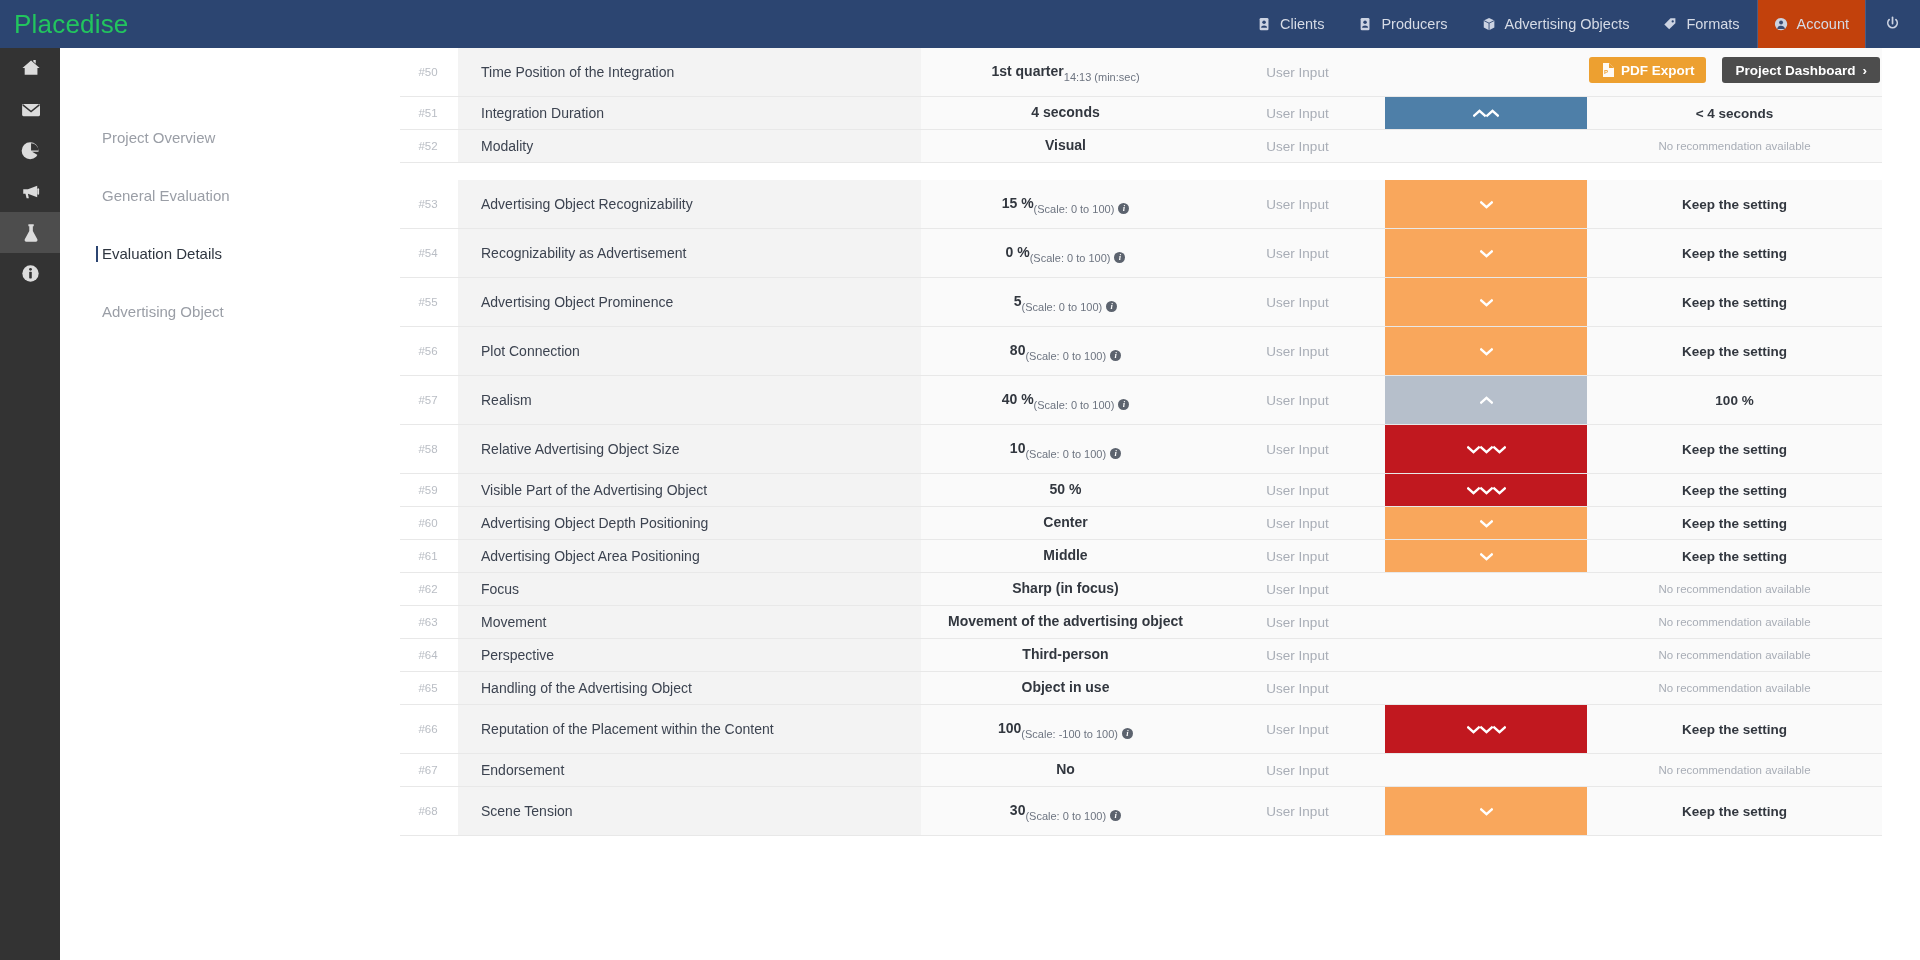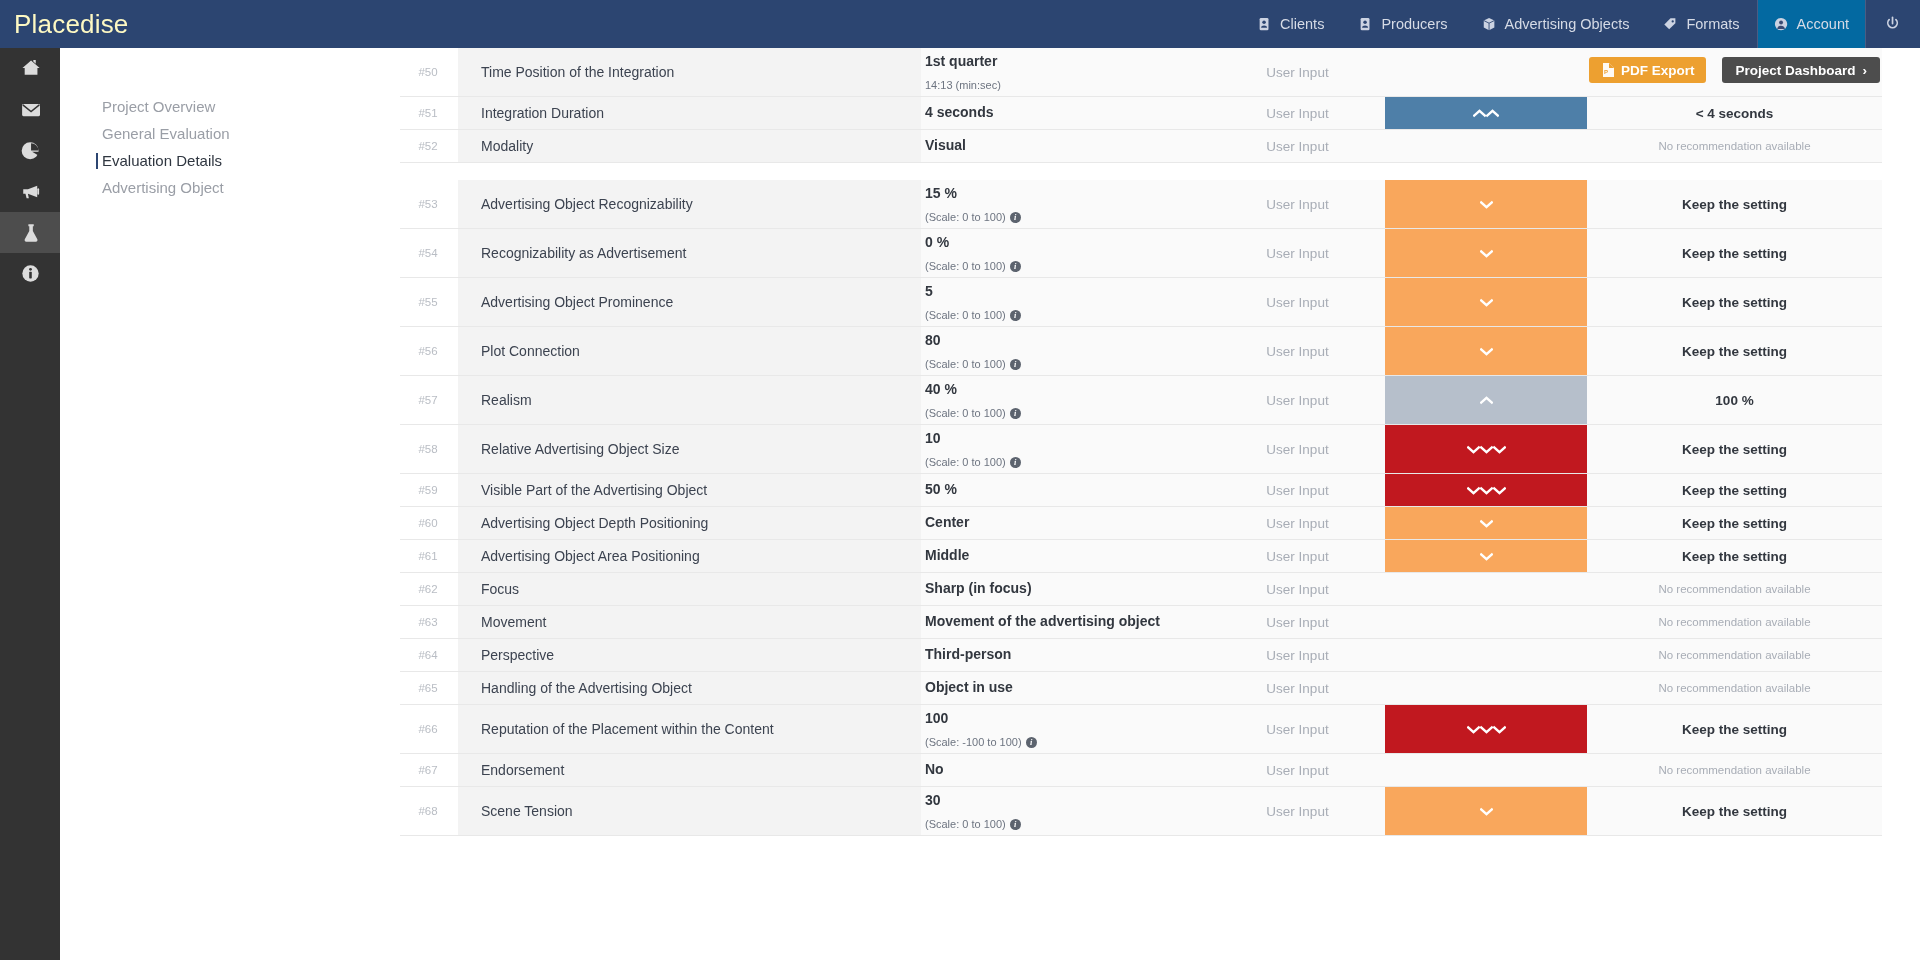--- a/index.html
+++ b/index.html
@@ -14,31 +14,31 @@
   .topbar {
     position: absolute; top: 0; left: 0;
     width: 1920px; height: 48px;
     background: #2c4571;
     display: flex; align-items: stretch;
     z-index: 40;
   }
   .brand {
     width: 240px; display: flex; align-items: center;
     padding-left: 14px;
-    color: #fef9c3; font-size: 26px; letter-spacing: .2px; text-align: center;
+    color: #22c55e; font-size: 26px; letter-spacing: .2px; text-align: center;
   }
   .topnav { margin-left: auto; display: flex; align-items: stretch; }
   .topnav-item {
     display: flex; align-items: center; gap: 8px;
     padding: 0 17px;
     color: #d6dbe6; font-size: 14.5px;
     white-space: nowrap;
     cursor: pointer;
   }
-  .topnav-item.active { background: #0369a1; box-shadow: inset 1px 0 0 #4b5c83, inset -1px 0 0 #4b5c83; }
+  .topnav-item.active { background: #c2410c; box-shadow: inset 1px 0 0 #4b5c83, inset -1px 0 0 #4b5c83; }
   .topnav-item.power { padding: 0 19px; }
   .topnav-ico { display: inline-flex; align-items: center; color: #c9d0de; }
   .topnav-ico svg { display: block; }
 
   
   .rail {
     position: absolute; top: 48px; left: 0;
     width: 60px; height: 912px;
     background: #333333;
     z-index: 30;
@@ -57,20 +57,21 @@
     width: 340px; height: 912px;
     background: #ffffff;
     padding-top: 45px;
     z-index: 20;
   }
   .subnav-item {
     height: 27px; display: flex; align-items: center;
     padding-left: 42px;
     font-size: 15px; color: #9a9ea6;
     cursor: pointer;
+    margin-top: 31px;
   }
   .subnav-item.active { color: #2f3640; font-weight: normal; }
   .subnav-item.active::before {
     content: ""; position: absolute; left: 36px;
     width: 2px; height: 16px; background: #2c4571;
   }
 
   
   .actionbar {
     position: absolute; top: 57px; right: 40px;
@@ -108,21 +109,21 @@
   }
   .c-name {
     width: 463px; flex: 0 0 463px;
     display: flex; align-items: center;
     padding-left: 23px;
     font-size: 14px; color: #3c4350;
     background: #f3f3f3;
   }
   .c-val {
     width: 289px; flex: 0 0 289px;
-    display: flex; flex-direction: column; align-items: flex-start; justify-content: center;
+    display: flex; flex-direction: row; align-items: center; justify-content: center;
     background: #fafafa;
     padding: 1px 4px;
   }
   .c-val .v {
     font-size: 14px; font-weight: bold; color: #32373f; text-align: center;
     line-height: 1.25;
   }
   .c-val .scale {
     margin-top: 9px;
     font-size: 11px; color: #6d7480;

